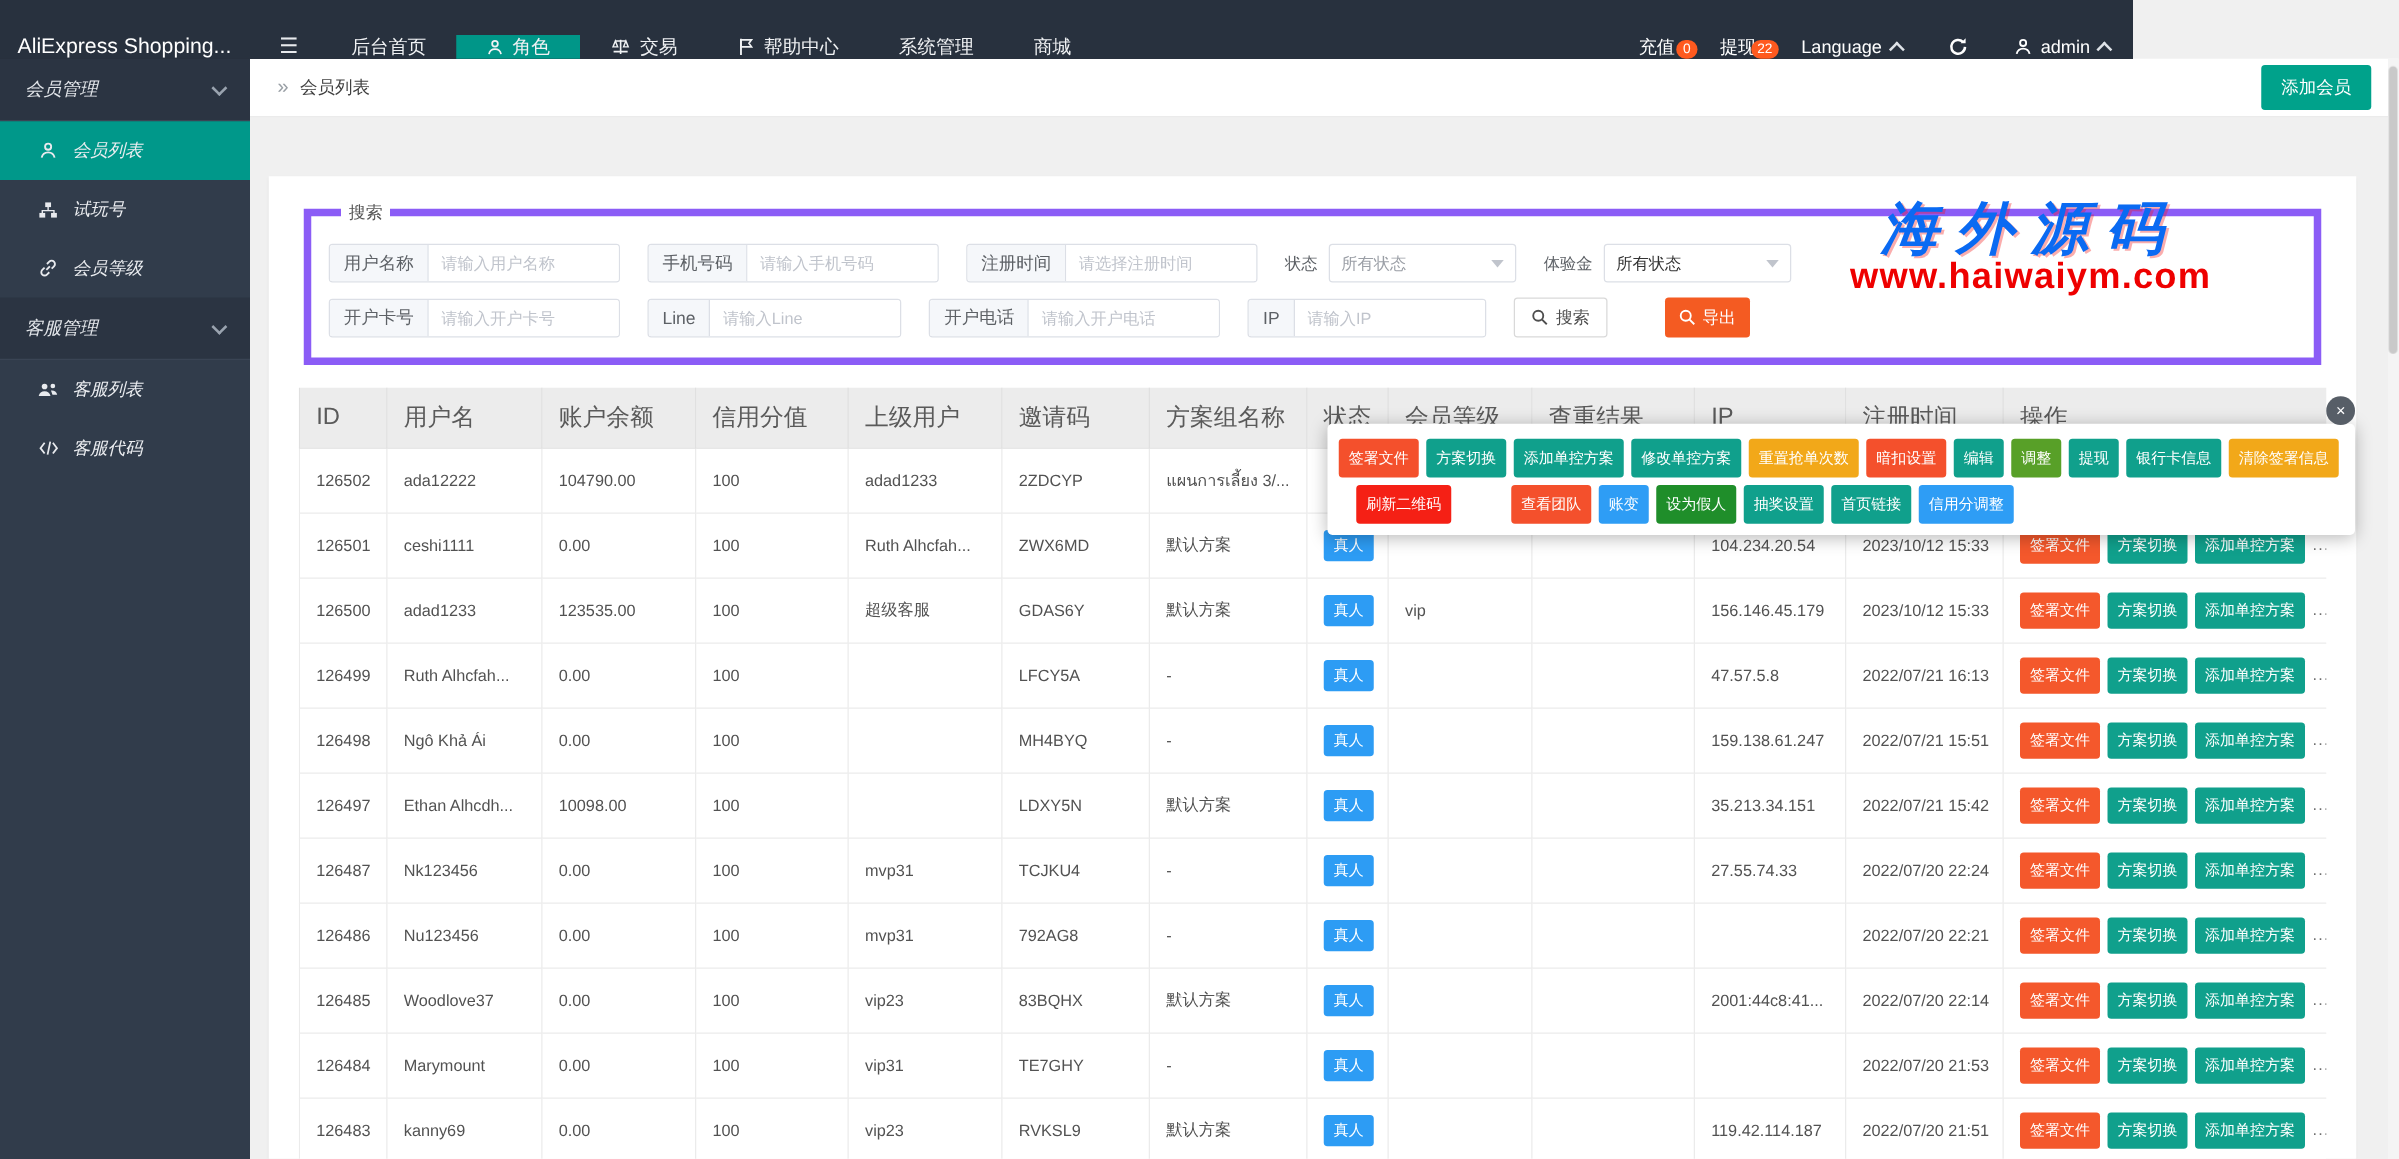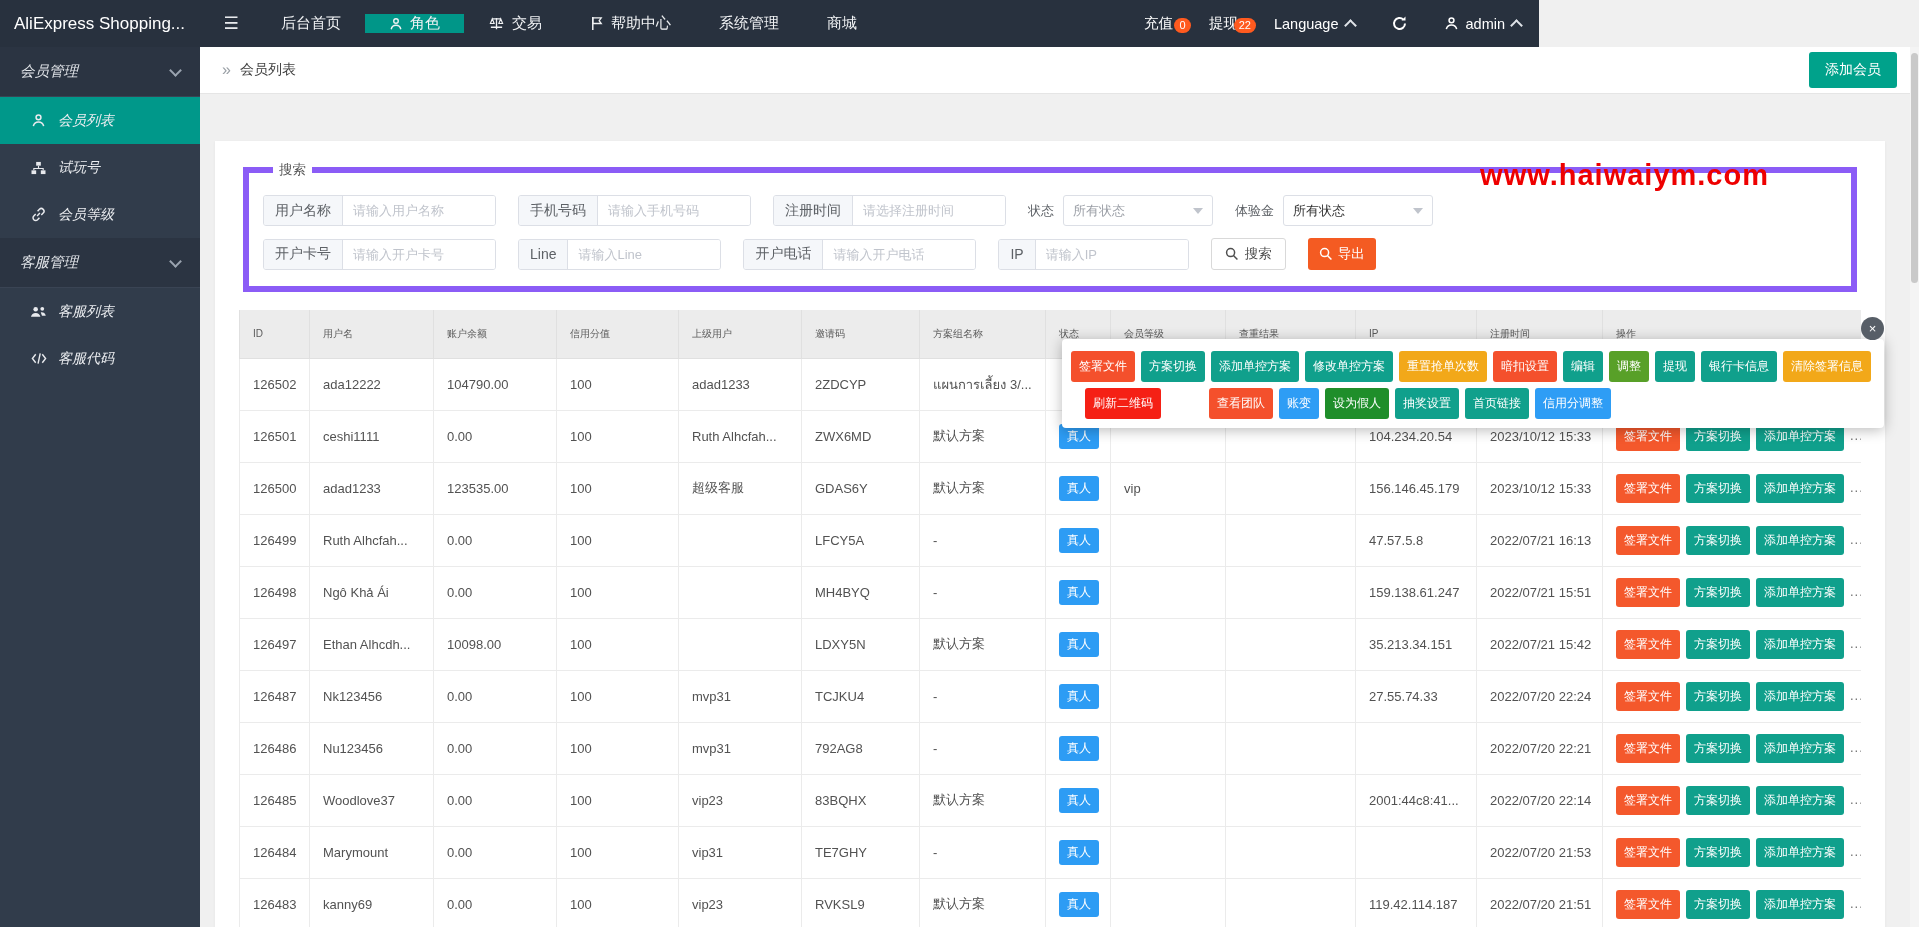--- a/index.html
+++ b/index.html
@@ -1,21 +1,21 @@
 <!DOCTYPE html>
 <html><head>
 <meta charset="utf-8">
 <style>
   * { box-sizing:border-box; margin:0; padding:0; }
   html,body { width:1919px; height:927px; overflow:hidden;
     font-family:"Liberation Sans","DejaVu Sans",sans-serif; background:#f0f0f0; }
 
   
-  .navbar { position:fixed; top:0; left:0; width:1539px; height:47px;
-    background:#28313e; display:flex; align-items:center; color:#fff; z-index:60; }
+  .navbar { position:fixed; top:0; left:0; width:1706px; height:47px;
+    background:#28313e; display:flex; align-items:flex-end; color:#fff; z-index:60; }
   .brand { width:205px; display:flex; align-items:center; padding-left:14px;
     font-size:17px; white-space:nowrap; overflow:hidden; }
   .nav-toggle { width:52px; display:flex; align-items:center; justify-content:center;
     font-size:17px; color:#e8eaed; cursor:pointer; }
   .nav-tabs { display:flex; align-items:stretch; }
   .nav-tab { padding:0 24px; display:flex; align-items:center; gap:7px;
     font-size:15px; color:#f0f2f4; cursor:pointer; white-space:nowrap; }
   .nav-tab.active { background:#009688; }
   .nav-right { margin-left:auto; display:flex; align-items:stretch; }
   .nav-item { position:relative; padding:0 18px; font-size:14.5px; display:flex;
@@ -76,26 +76,26 @@
   .sel-box { width:150px; height:31px; border:1px solid #dcdfe6; border-radius:3px; display:flex;
     align-items:center; justify-content:space-between; padding:0 9px; font-size:13px;
     background:#fff; cursor:pointer; }
   .sel-value.muted { color:#9b9fa6; } .sel-value.strong { color:#333; }
   .caret { width:0; height:0; border-left:5px solid transparent; border-right:5px solid transparent;
     border-top:6px solid #c0c4cc; }
   .btn-search { display:flex; align-items:center; gap:6px; height:32px; padding:0 13px;
     background:#fff; border:1px solid #d9d9d9; border-radius:3px; font-size:13.5px;
     color:#4e4e4e; cursor:pointer; }
   .btn-export { display:flex; align-items:center; gap:5px; height:32px; padding:0 11px;
-    background:#f45b22; border:none; border-radius:3px; font-size:13.5px; color:#fff; cursor:pointer; }
+    background:#f45b22; border:none; border-radius:3px; font-size:13.5px; color:#fff; cursor:pointer;margin-left:24px; }
 
   
   .table-wrap { margin-top:18px; overflow:hidden; }
   table { border-collapse:collapse; table-layout:fixed; width:1645px; background:#fff; }
-  th { background:#ececec; height:48px; font-weight:normal; font-size:10px; color:#5a5a5a;
+  th { background:#ececec; height:48px; font-weight:normal; font-size:19px; color:#5a5a5a;
     text-align:left; padding:0 13px; border:1px solid #e0e0e0; border-top:none; white-space:nowrap; }
   td { height:52px; font-size:13px; color:#525252; padding:0 13px; border:1px solid #ebebeb;
     white-space:nowrap; overflow:hidden; }
   .badge-real { background:#2d9cf4; color:#fff; font-size:12px; padding:4px 8px;
     border-radius:3px; display:inline-block; }
   .rbtn { color:#fff; font-size:12px; padding:6px 8px; border-radius:3px; border:none;
     margin-right:6px; white-space:nowrap; cursor:pointer; }
   .more-dots { color:#6f6f6f; letter-spacing:1px; cursor:pointer; }
 
   
@@ -253,20 +253,21 @@
 
 <div class="main">
   <div class="breadcrumb-bar">
     <span class="bc-arrows">»</span>
     <span class="bc-title">会员列表</span>
     <button class="add-btn">添加会员</button>
   </div>
 
   <div class="content">
     <div class="watermark">
+      <div class="wm-line1">海外源码</div>
       <div class="wm-line2">www.haiwaiym.com</div>
     </div>
 
     <div class="card">
       <fieldset class="search">
         <legend>搜索</legend>
         <div class="srow" id="search-row1">
             <div class="sgroup">
               <div class="slabel">用户名称</div>
               <input placeholder="请输入用户名称" style="">

